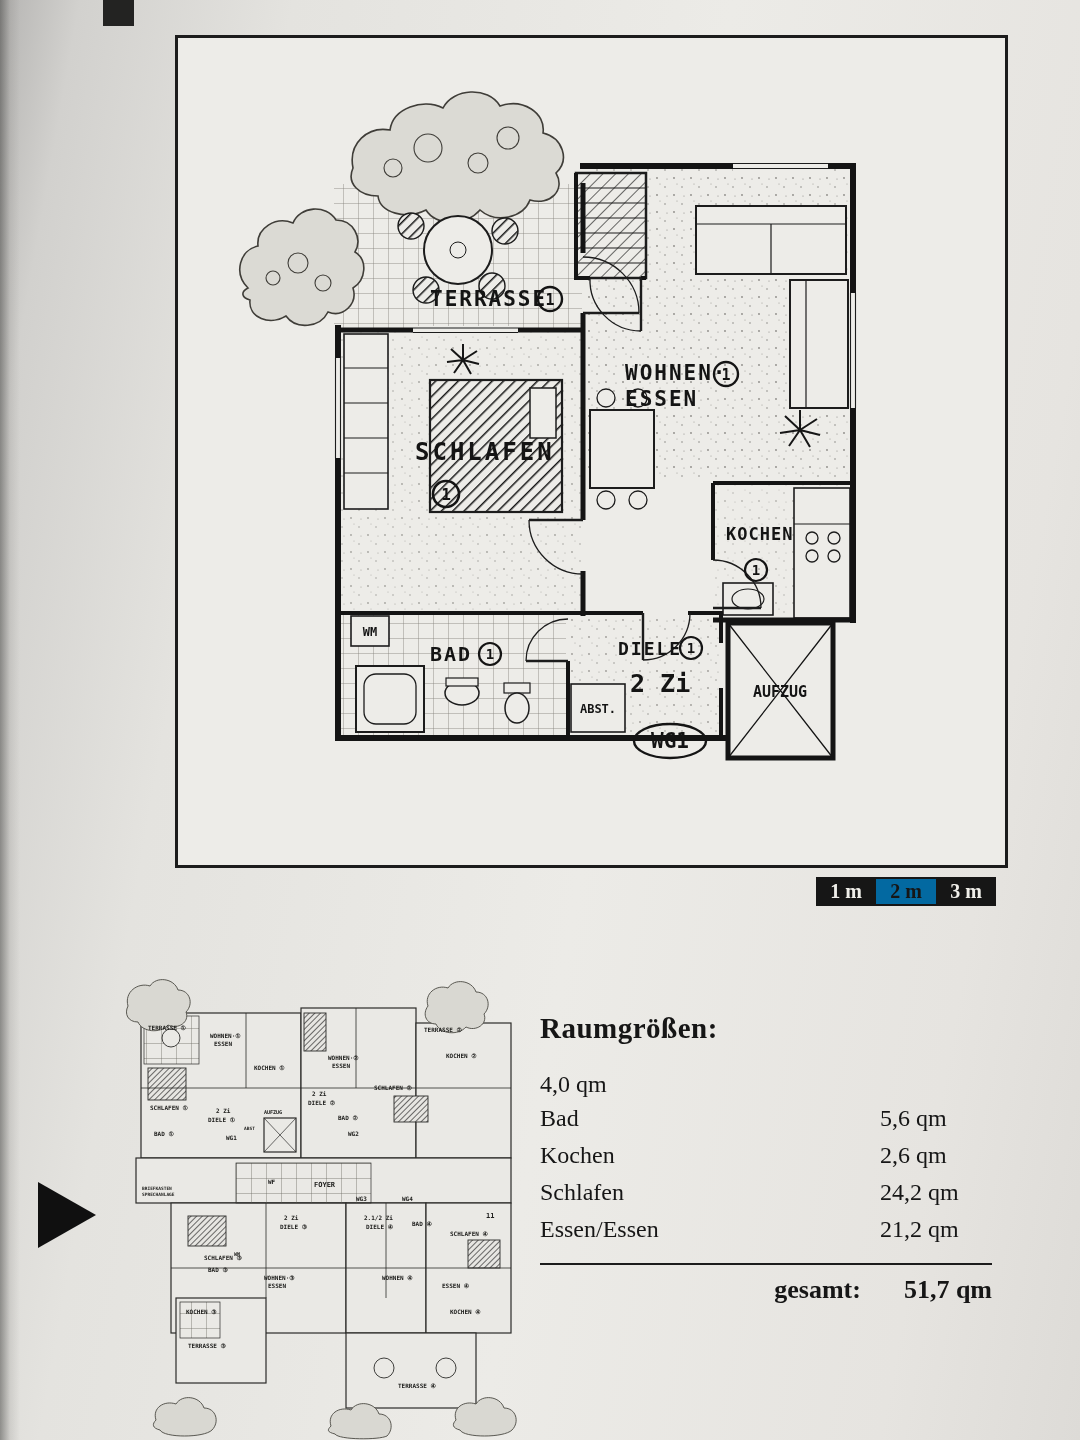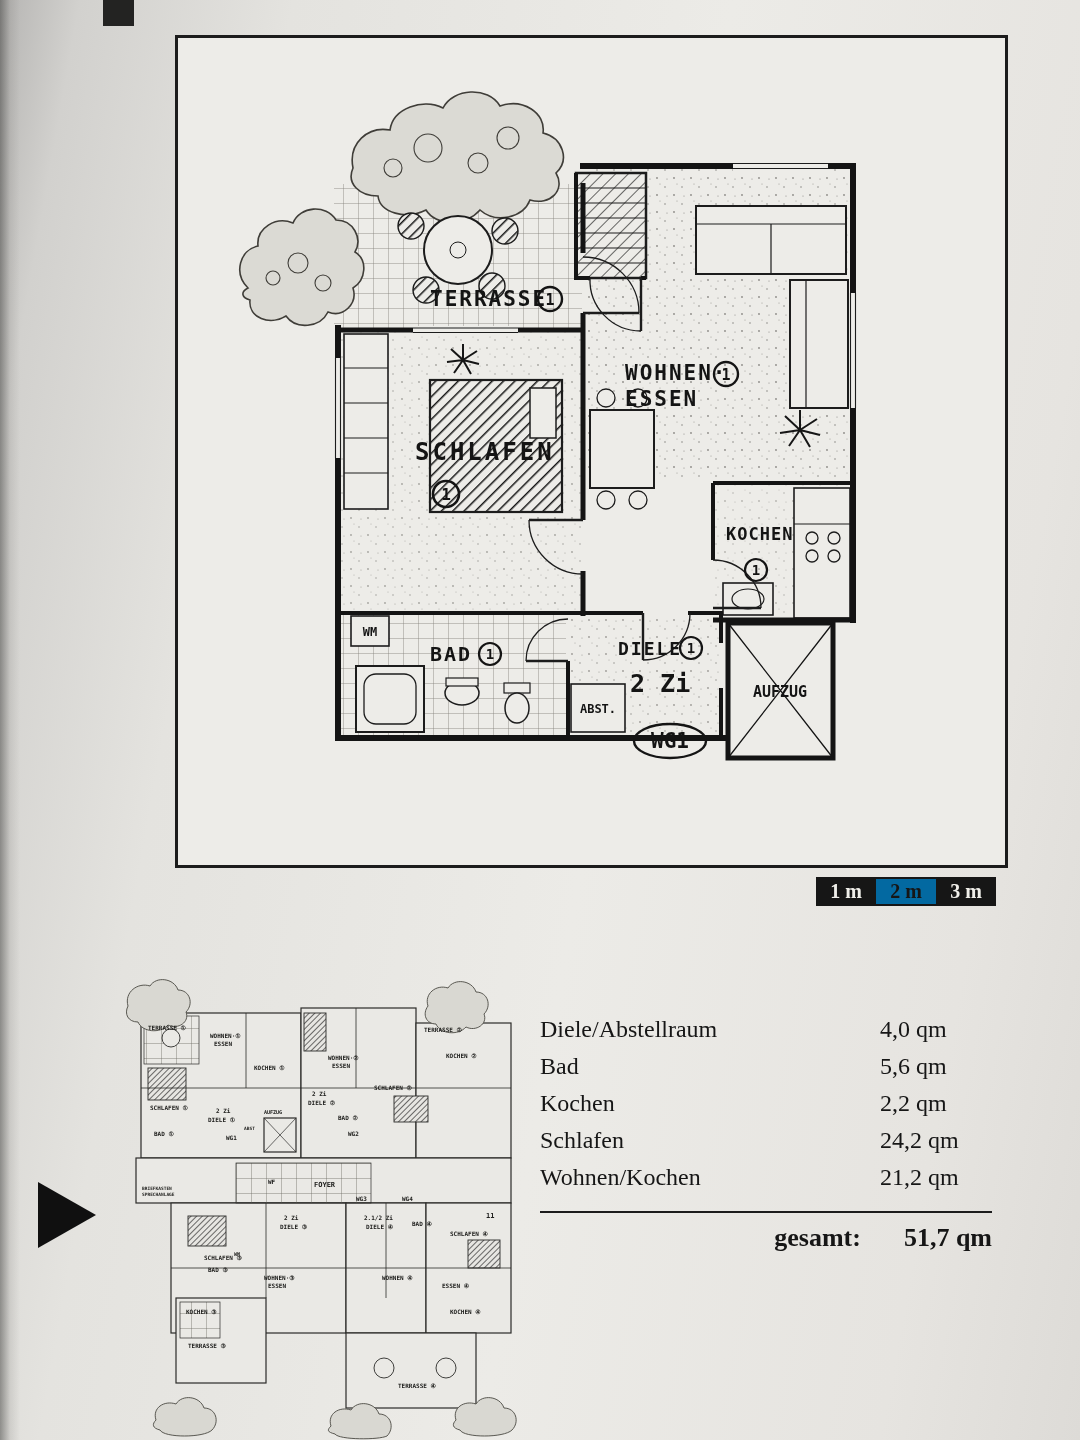--- a/index.html
+++ b/index.html
@@ -320,39 +320,39 @@
       <text class="mini-label" x="282" y="420">TERRASSE ④</text>
       <text class="mini-label" x="370" y="250" font-size="7">11</text>
       <text class="mini-label" x="128" y="162" font-size="4.5">ABST</text>
     </g>
   </svg>
 </div>
 
 <div class="pointer"></div>
 
 <div class="room-table">
-
-  <div class="rt-row">
-    <span class="rt-label"><span>Diele/Abstellraum</span> <span class="note"></span></span>
+  <h2>Raumgrößen:</h2>
+
+  <div class="rt-row">
     <span class="rt-value">4,0 qm</span>
   </div>
   <div class="rt-row">
     <span class="rt-label"><span>Bad</span> <span class="note"></span></span>
     <span class="rt-value">5,6 qm</span>
   </div>
   <div class="rt-row">
     <span class="rt-label"><span>Kochen</span> <span class="note"></span></span>
-    <span class="rt-value">2,2 qm</span>
+    <span class="rt-value">2,6 qm</span>
   </div>
   <div class="rt-row">
     <span class="rt-label"><span>Schlafen</span> <span class="note"></span></span>
     <span class="rt-value">24,2 qm</span>
   </div>
   <div class="rt-row">
-    <span class="rt-label"><span>Wohnen/Kochen</span> <span class="note"></span></span>
+    <span class="rt-label"><span>Essen/Essen</span> <span class="note"></span></span>
     <span class="rt-value">21,2 qm</span>
   </div>
 
   <hr class="rt-rule">
 
   <div class="rt-total">
     <span>gesamt:</span>
     <span>51,7 qm</span>
   </div>
 </div>

